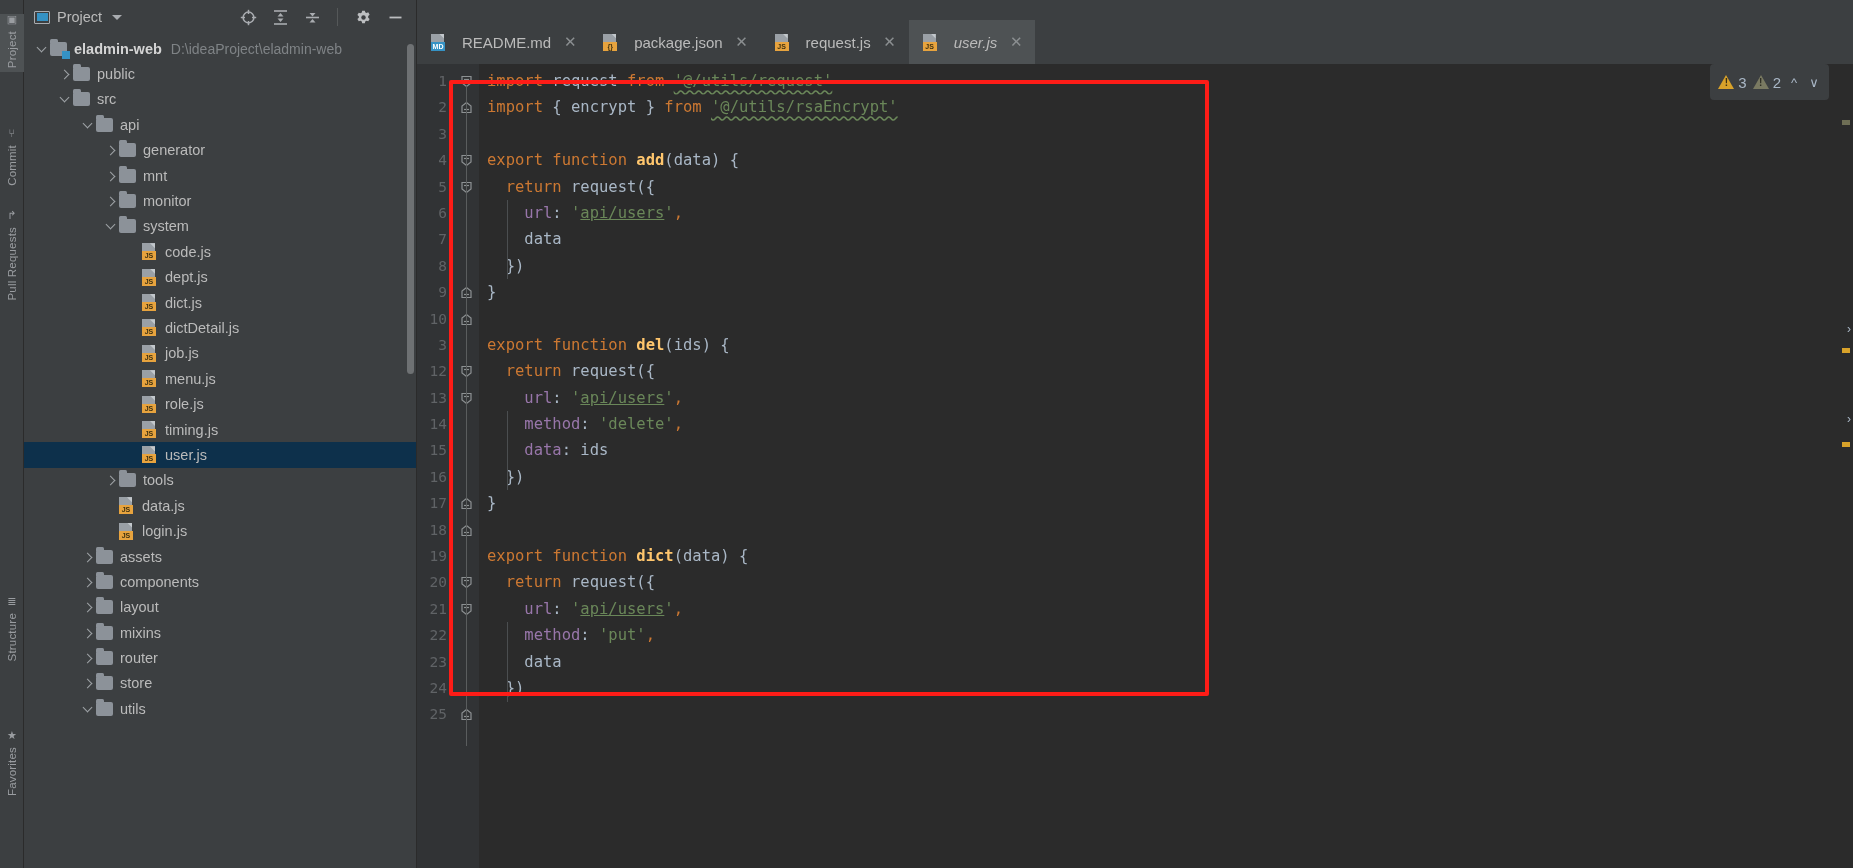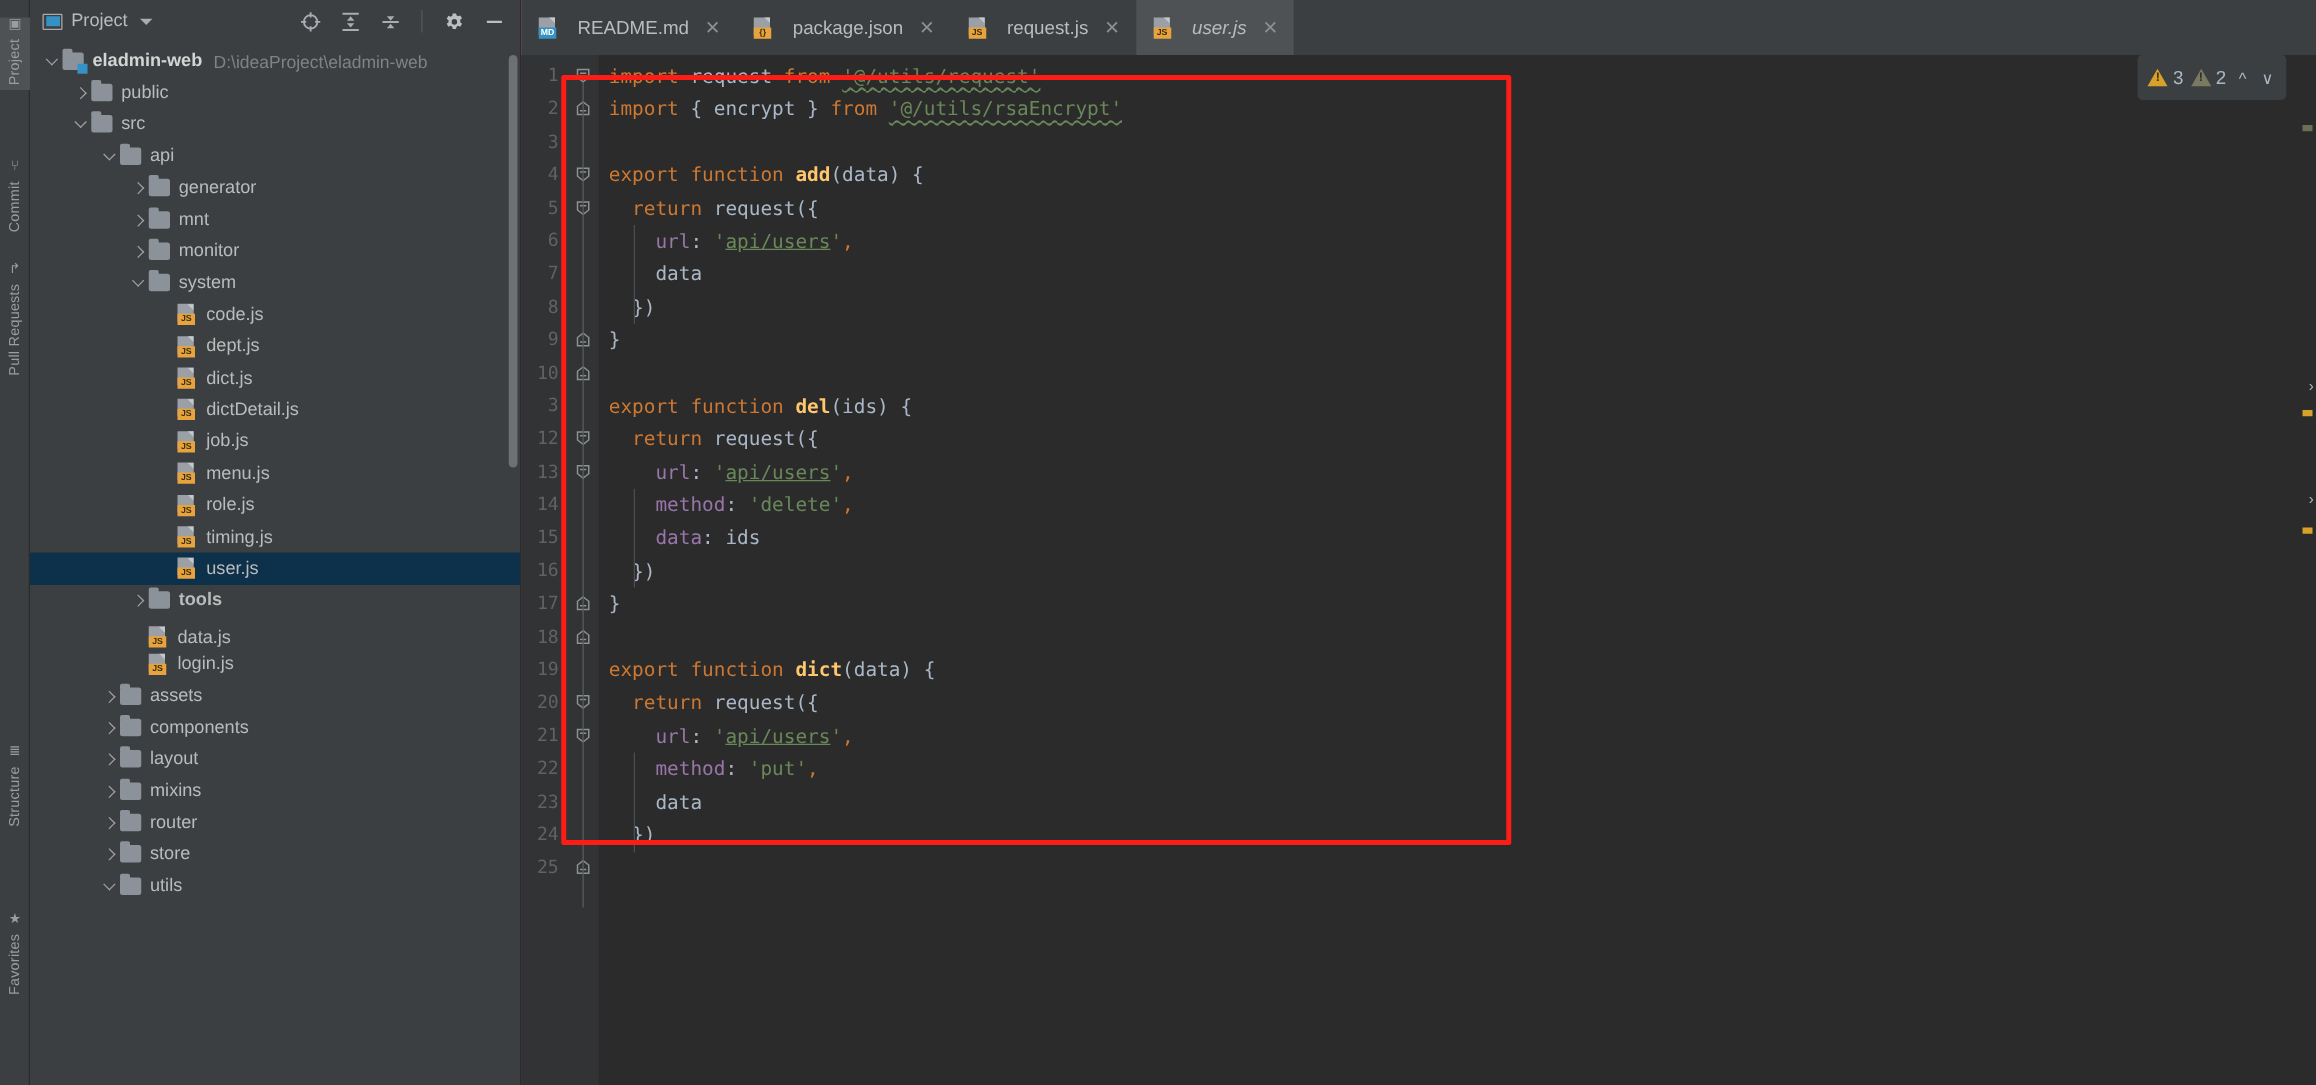--- a/index.html
+++ b/index.html
@@ -163,23 +163,24 @@
   .tree-scroll {
     position: absolute; right: 2px; top: 10px;
     width: 7px; height: 330px;
     background: #6e7173; border-radius: 4px;
   }
 
   
   .editor-area {
     flex: 1 1 auto;
     display: flex; flex-direction: column;
-    background: #ec4899;
+    background: #0c4a6e;
     position: relative;
     min-width: 0;
+    margin-top: 20px;
   }
   .tabbar {
     height: 44px; flex: 0 0 44px;
     background: #3c3f41;
     display: flex; align-items: stretch;
     position: relative;
   }
   .tab {
     display: flex; align-items: center; gap: 8px;
     padding: 0 12px 0 14px;
@@ -509,26 +510,26 @@
         </div>
         <div class="row selected" style="padding-left: 102px;">
           <span class="arrow "></span>
           <span class="jsfile">
             <span class="sheet"></span>
             <span class="fold"></span>
             <span class="badge">JS</span>
           </span>
           <span class="label">user.js</span>
         </div>
-        <div class="row" style="padding-left: 79px; font-weight: bold;">
+        <div class="row" style="padding-left: 79px;">
           <span class="arrow closed"></span>
           <span class="folder"></span>
           <span class="label">tools</span>
         </div>
-        <div class="row" style="padding-left: 79px; align-items: flex-end;">
+        <div class="row" style="padding-left: 79px;">
           <span class="arrow "></span>
           <span class="jsfile">
             <span class="sheet"></span>
             <span class="fold"></span>
             <span class="badge">JS</span>
           </span>
           <span class="label">data.js</span>
         </div>
         <div class="row" style="padding-left: 79px;">
           <span class="arrow "></span>

